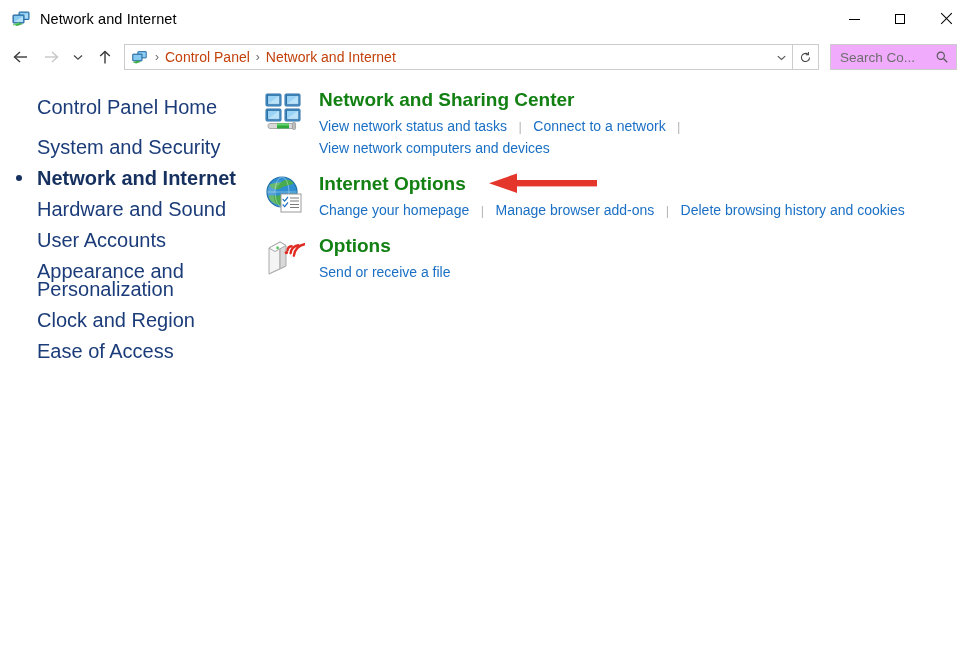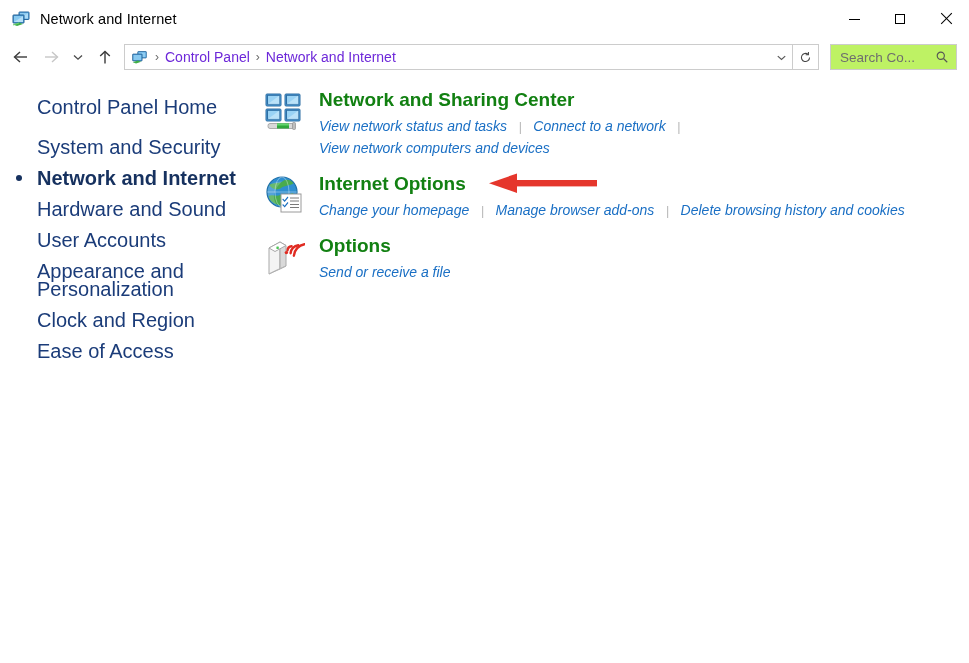--- a/index.html
+++ b/index.html
@@ -85,21 +85,21 @@
     margin-left: 4px;
     min-width: 0;
     padding-left: 6px;
   }
   .crumb-icon {
     width: 17px; height: 17px; position: relative;
     flex: none; margin-right: 4px;
   }
   .crumb {
     font-size: 14px;
-    color: #6d28d9;
+    color: #c2410c;
     padding: 0 3px;
     white-space: nowrap;
   }
   .crumb-sep {
     color: #6b6b6b;
     font-size: 12px;
     padding: 0 3px;
     user-select: none;
   }
   .addr-spacer { flex: 1 1 auto; }
@@ -113,21 +113,21 @@
     border: 1px solid #cccccc;
     border-left: none;
     background: #ffffff;
     display: flex; align-items: center; justify-content: center;
     flex: none;
   }
 
   .searchbox {
     width: 127px; height: 26px;
     border: 1px solid #cccccc;
-    background: #bef264;
+    background: #f0abfc;
     display: flex; align-items: center;
     margin-left: 11px;
     flex: none;
     padding: 0 7px 0 9px;
   }
   .searchbox input {
     border: none; outline: none;
     font-family: "Liberation Sans", sans-serif;
     font-size: 13.5px;
     color: #444;
@@ -192,21 +192,21 @@
   }
   .cat-body { flex: 1 1 auto; min-width: 0; }
   .cat-title {
     font-size: 19px;
     color: #128012;
     line-height: 24px;
     margin-bottom: 3px;
     display: inline-block;
     cursor: pointer;
   }
-  .cat-links { line-height: 21px; font-style: italic; }
+  .cat-links { line-height: 21px; }
   .cat-link {
     font-size: 14px;
     color: #1a6fc4;
     cursor: pointer;
     white-space: nowrap;
   }
   .link-sep {
     color: #b9b9b9;
     font-size: 13px;
     padding: 0 7px;

